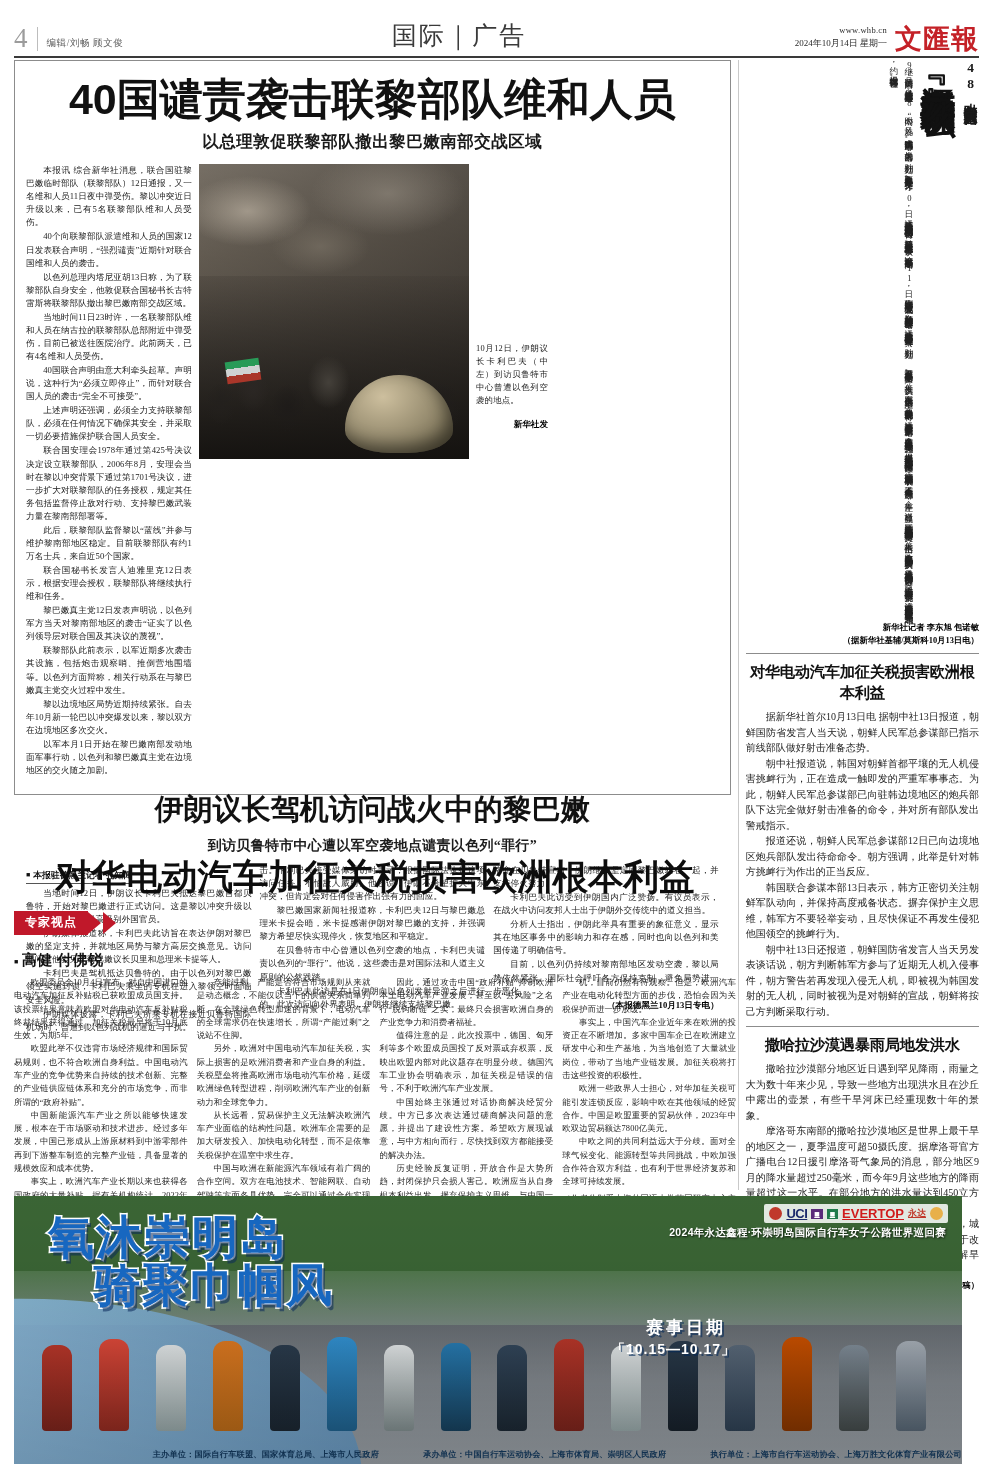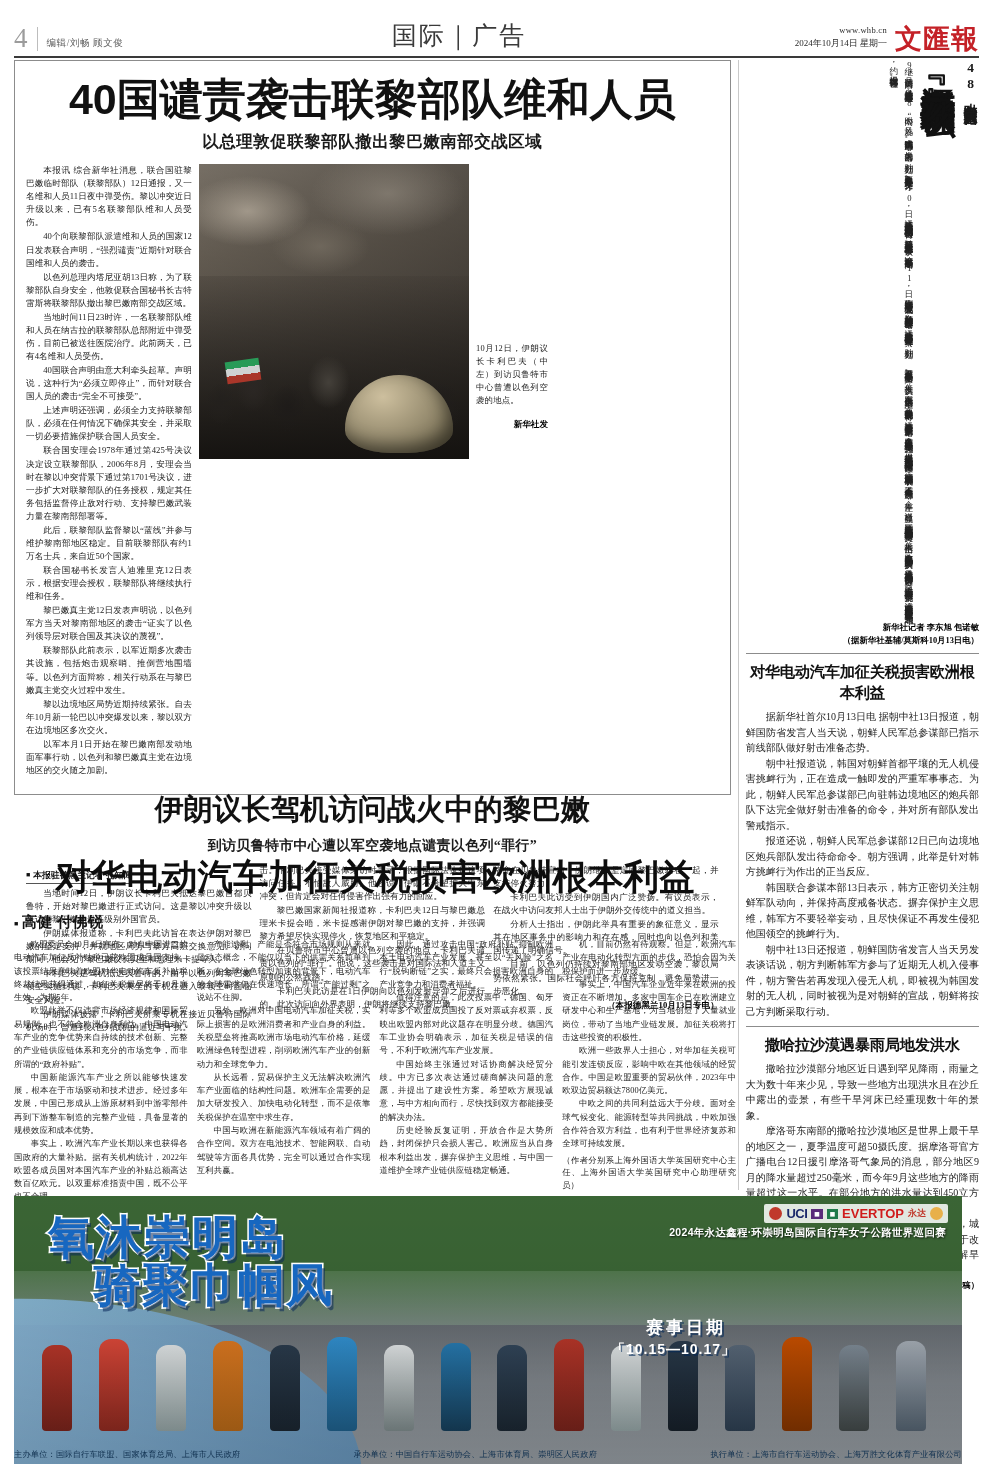--- a/index.html
+++ b/index.html
@@ -221,35 +221,35 @@
   .ad-date-val {
     position:absolute; right:226px; top:145px; z-index:5; color:#fff; font-weight:800;
     font-size:14px; letter-spacing:1px; text-shadow: 2px 2px 0 rgba(0,40,90,.6);
     font-family:"Liberation Sans", sans-serif;
   }
   .ad-logos {
     position:absolute; right: 14px; top: 8px; z-index:6;
     display:flex; align-items:center; gap:4px;
     background: rgba(255,255,255,.85); padding:2px 5px; border-radius:2px;
   }
-  .lg { font-size:9px; font-weight:800; font-family:"Liberation Sans",sans-serif; }
+  .lg { font-size:9px; font-weight:800; font-family:"Liberation Sans",sans-serif;text-decoration:underline; }
   .lg.uci { color:#1b2a6b; font-size:13px; letter-spacing:-.5px; }
   .lg.ever { color:#d01b1b; font-size:13px; }
   .lg.chip { background:#5a2a7a; color:#fff; padding:1px 3px; font-size:6.5px; }
   .lg.chip2 { background:#1f7a4a; color:#fff; padding:1px 3px; font-size:6.5px; }
   .lg.circ { width:13px;height:13px;border-radius:50%;background:#c0392b; }
   .ad-eventline {
     position:absolute; right: 16px; top: 30px; z-index:6; color:#fff; font-weight:800;
     font-size:10.5px; letter-spacing:.3px; text-shadow:1px 1px 2px rgba(0,0,0,.8);
     font-family:"Liberation Sans", sans-serif;
   }
   .ad-footer {
     position:absolute; left:0; bottom:4px; width:100%; z-index:6;
-    display:flex; justify-content:space-between; gap:44px;
-    font-size:8.2px; color:#10304f; font-weight:400; letter-spacing:.2px;
+    display:flex; justify-content:flex-end; gap:44px;
+    font-size:8.2px; color:#10304f; font-weight:700; letter-spacing:.2px;
   }
   .ad-shade { position:absolute; inset:0; background:linear-gradient(180deg, rgba(0,0,0,.06), rgba(0,0,0,.18)); }
 </style>
 </head>
 <body>
 
 <div class="page">
 
   <div class="masthead">
     <div class="mh-left">
@@ -369,20 +369,25 @@
         <p class="rc-p">撒哈拉沙漠部分地区近日遇到罕见降雨，雨量之大为数十年来少见，导致一些地方出现洪水且在沙丘中露出的壶景，有些干旱河床已经重现数十年的景象。</p>
         <p class="rc-p">摩洛哥东南部的撒哈拉沙漠地区是世界上最干旱的地区之一，夏季温度可超50摄氏度。据摩洛哥官方广播电台12日援引摩洛哥气象局的消息，部分地区9月的降水量超过250毫米，而今年9月这些地方的降雨量超过这一水平。在部分地方的洪水量达到450立方米的纪录时，24小时内降雨量达100毫米。</p>
         <p class="rc-p">摩洛哥地区连续六年干旱，农民不得不休耕，城市和村庄被迫实行限水措施。这场降雨可能有助于改善地下水储量，但尚不清楚能在多大程度上缓解旱情。</p>
         <div class="rc-credit">王霍方（新华社供本报专稿）</div>
       </div>
     </div>
   </div>
 
   <div class="feature">
     <div class="feature-title">对华电动汽车加征关税损害欧洲根本利益</div>
+    <div class="badge-row">
+      <div class="badge">专家视点</div>
+      <div class="badge-arrows"></div>
+      <div class="badge-arrows2"></div>
+    </div>
     <div class="feat-author sq">高健 付佛锐</div>
 
     <div class="feat-cols">
       <div>
         <p class="ft">欧盟委员会10月4日宣布，对自中国进口的电动汽车加征反补贴税已获欧盟成员国支持。该投票结果意味着欧盟对华电动汽车反补贴税终裁结果获得通过，加征关税最早将于10月底生效，为期5年。</p>
         <p class="ft">欧盟此举不仅违背市场经济规律和国际贸易规则，也不符合欧洲自身利益。中国电动汽车产业的竞争优势来自持续的技术创新、完整的产业链供应链体系和充分的市场竞争，而非所谓的“政府补贴”。</p>
         <p class="ft">中国新能源汽车产业之所以能够快速发展，根本在于市场驱动和技术进步。经过多年发展，中国已形成从上游原材料到中游零部件再到下游整车制造的完整产业链，具备显著的规模效应和成本优势。</p>
         <p class="ft">事实上，欧洲汽车产业长期以来也获得各国政府的大量补贴。据有关机构统计，2022年欧盟各成员国对本国汽车产业的补贴总额高达数百亿欧元。以双重标准指责中国，既不公平也不合理。</p>
       </div>
       <div>

